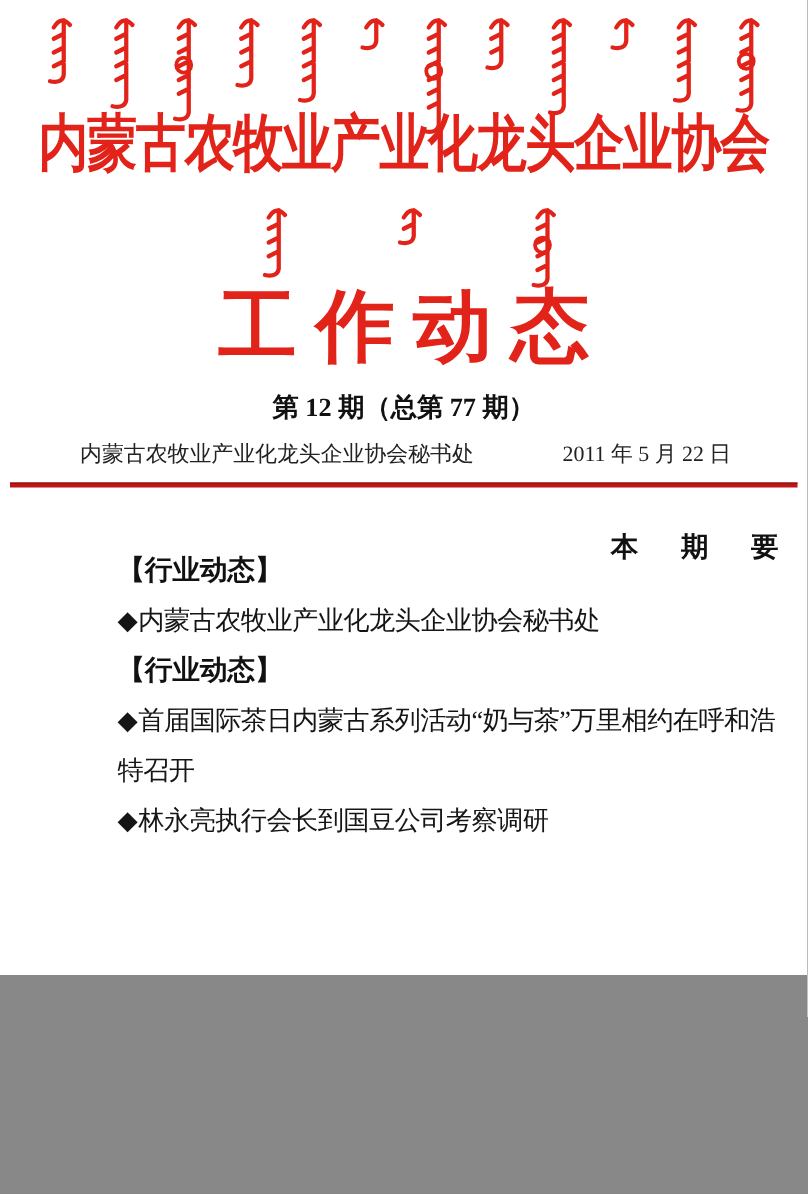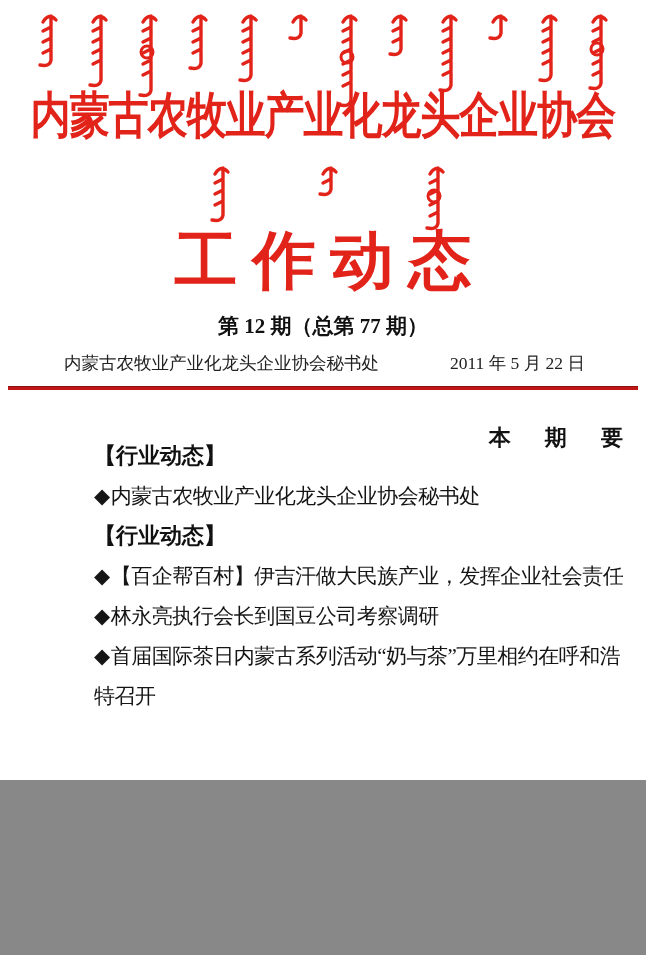--- a/index.html
+++ b/index.html
@@ -155,29 +155,26 @@
 
     <div class="toc-section-label">【行业动态】</div>
 
     <div class="toc-item">
       <span class="bullet">◆</span><span>内蒙古农牧业产业化龙头企业协会秘书处</span>
     </div>
 
 
     <div class="toc-section-label">【行业动态】</div>
 
+
     <div class="toc-item">
-      <span class="bullet">◆</span><span>【百企帮百村】伊吉汗做大民族产业，发挥企业社会责任</span>
+      <span class="bullet">◆</span><span>首届国际茶日内蒙古系列活动“奶与茶”万里相约在呼和浩特召开</span>
     </div>
 
     <div class="toc-item">
       <span class="bullet">◆</span><span>林永亮执行会长到国豆公司考察调研</span>
-    </div>
-
-    <div class="toc-item">
-      <span class="bullet">◆</span><span>首届国际茶日内蒙古系列活动“奶与茶”万里相约在呼和浩特召开</span>
     </div>
 
   </div>
 
   <div class="page-number">- 1 -</div>
 
 </div>
 
 </body></html>

